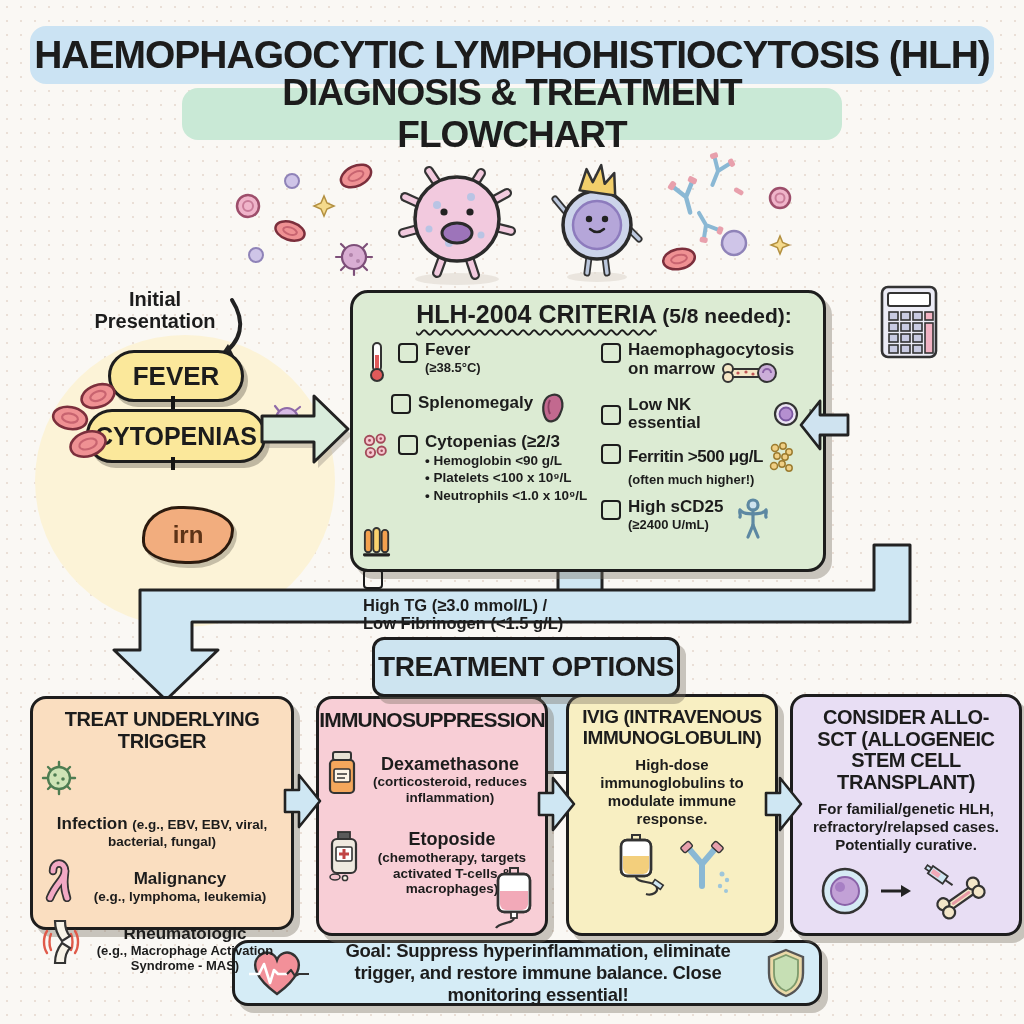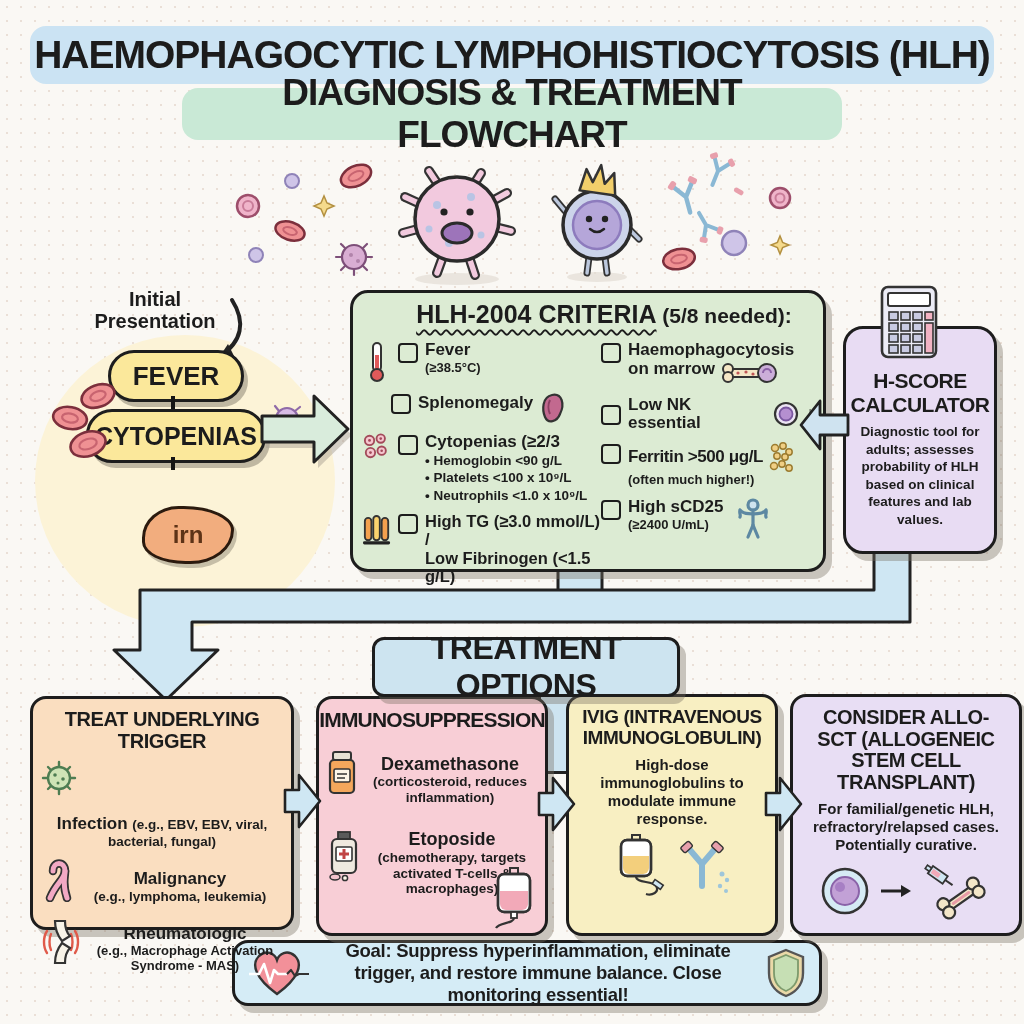--- a/index.html
+++ b/index.html
@@ -274,21 +274,21 @@
         <span>
           <div class="crit-main">Cytopenias (≥2/3</div>
           <div class="bullets">
             <div>• Hemoglobin &lt;90 g/L</div>
             <div>• Platelets &lt;100 x 10⁹/L</div>
             <div>• Neutrophils &lt;1.0 x 10⁹/L</div>
           </div>
         </span>
       </div>
 
-      <div class="crit-row" style="margin-top:8px;">
+      <div class="crit-row" style="margin-top:20px;flex-direction:column;">
         <span class="icon-slot">
           <svg width="30" height="36" viewBox="0 0 30 36">
             <rect x="2" y="5" width="7" height="24" rx="3.5" fill="#f4a04e" stroke="#333" stroke-width="2"></rect>
             <rect x="11" y="3" width="7" height="26" rx="3.5" fill="#fbd36e" stroke="#333" stroke-width="2"></rect>
             <rect x="20" y="5" width="7" height="24" rx="3.5" fill="#f4a04e" stroke="#333" stroke-width="2"></rect>
             <rect x="0" y="30" width="29" height="3.5" rx="1.5" fill="#222"></rect>
           </svg>
         </span>
         <span class="cb"></span>
         <span>
@@ -375,27 +375,20 @@
           </svg>
         </span>
       </div>
     </div>
   </div>
 
   <svg class="abs" style="left:798px;top:398px;z-index:3;" width="52" height="54" viewBox="0 0 52 54">
     <polygon points="50,17 22,17 22,3 3,27 22,51 22,37 50,37" fill="#cfe3f0" stroke="#222" stroke-width="2.8" stroke-linejoin="round"></polygon>
   </svg>
 
-  <div class="box" style="left:843px;top:326px;width:148px;height:222px;background:#e8dcf3;border-radius:20px;z-index:2;">
-    <div class="abs" style="left:0;top:40px;width:100%;text-align:center;font-weight:700;font-size:21px;line-height:1.12;letter-spacing:-0.5px;">
-      <div>H-SCORE</div>
-      <div>CALCULATOR</div>
-    </div>
-    <div class="abs" style="left:8px;top:94px;width:132px;text-align:center;font-weight:700;font-size:13.5px;line-height:1.3;">Diagnostic tool for adults; assesses probability of HLH based on clinical features and lab values.</div>
-  </div>
   <svg class="abs" style="left:878px;top:284px;z-index:4;" width="62" height="78" viewBox="0 0 62 78">
     <rect x="4" y="3" width="54" height="70" rx="6" fill="#ececf6" stroke="#333" stroke-width="2.6"></rect>
     <rect x="10" y="9" width="42" height="13" rx="2" fill="#fff" stroke="#333" stroke-width="2"></rect>
     <g stroke="#333" stroke-width="1.6">
       <rect x="11" y="28" width="9" height="8" fill="#c9cbe2"></rect>
         <rect x="23" y="28" width="9" height="8" fill="#c9cbe2"></rect>
         <rect x="35" y="28" width="9" height="8" fill="#c9cbe2"></rect>
         <rect x="47" y="28" width="8" height="8" fill="#f2b3c3"></rect>
       <rect x="11" y="39" width="9" height="8" fill="#c9cbe2"></rect>
         <rect x="23" y="39" width="9" height="8" fill="#c9cbe2"></rect>
@@ -404,21 +397,21 @@
         <rect x="23" y="50" width="9" height="8" fill="#c9cbe2"></rect>
         <rect x="35" y="50" width="9" height="8" fill="#c9cbe2"></rect>
       <rect x="11" y="61" width="9" height="8" fill="#c9cbe2"></rect>
         <rect x="23" y="61" width="9" height="8" fill="#c9cbe2"></rect>
         <rect x="35" y="61" width="9" height="8" fill="#c9cbe2"></rect>
       <rect x="47" y="39" width="8" height="30" fill="#f2b3c3"></rect>
     </g>
   </svg>
 
   <div class="abs" style="left:538px;top:680px;width:34px;height:88px;background:#cde4f0;border:3px solid #222;z-index:1;"></div>
-  <div class="box ctr" style="left:372px;top:637px;width:302px;height:54px;background:#cde4f0;border-radius:12px;font-weight:700;font-size:32px;letter-spacing:-0.5px;z-index:3;">TREATMENT OPTIONS</div>
+  <div class="box ctr" style="left:372px;top:637px;width:302px;height:54px;background:#cde4f0;border-radius:12px;font-weight:700;font-size:28px;letter-spacing:-0.5px;z-index:3;">TREATMENT OPTIONS</div>
 
   <div class="box" style="left:30px;top:696px;width:258px;height:228px;background:#fadec0;border-radius:16px;z-index:2;">
     <div class="tbox-head" style="margin-top:10px;font-size:20px;">
       <div>TREAT UNDERLYING</div>
       <div>TRIGGER</div>
     </div>
     <div style="display:flex;align-items:flex-start;gap:16px;margin:6px 6px 0 6px;flex-direction:column;">
       <span style="flex:none;">
         <svg width="40" height="40" viewBox="0 0 40 40">
           <g stroke="#4e7d52" stroke-width="2.4" stroke-linecap="round">

